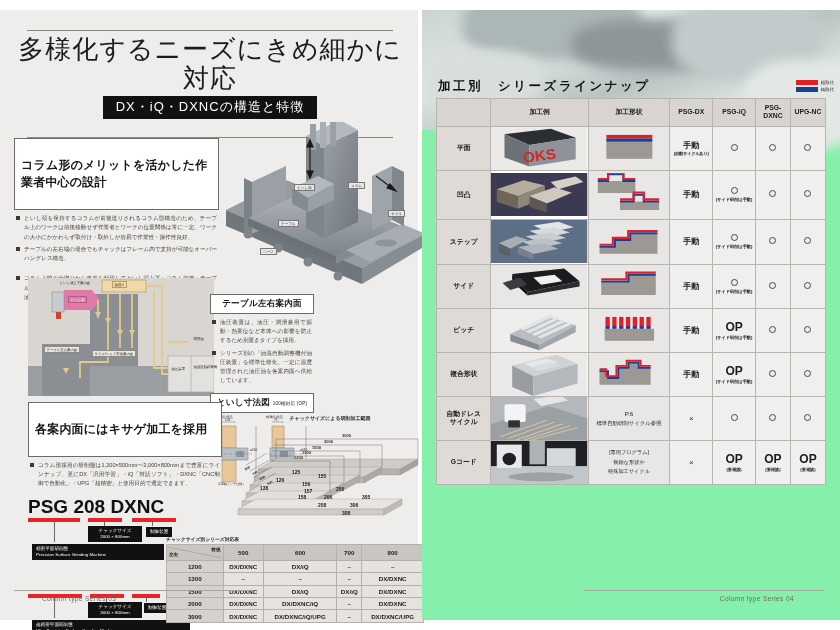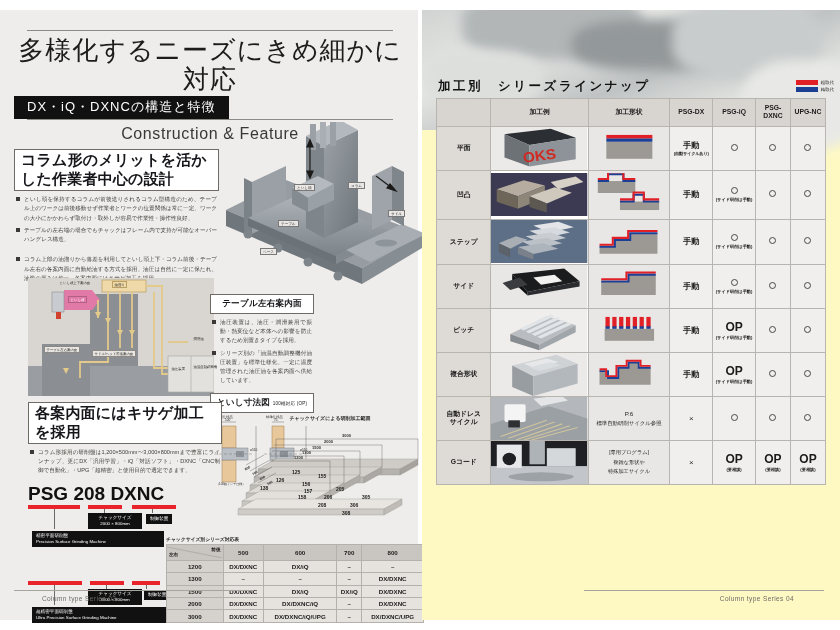--- a/index.html
+++ b/index.html
@@ -17,36 +17,36 @@
     width: 418px; height: 610px;
     background: #efedeb;
   }
   .lp-inner { position: absolute; left: 14px; top: 20px; width: 392px; }
 
   .rule-top { border-top: 1px solid #8d8a86; width: 366px; margin: 0 auto; }
   .rule-bot { border-top: 1px solid #8d8a86; width: 366px; margin: 0 auto; }
 
   .main-title {
     text-align: center; font-size: 26px; letter-spacing: 1px;
-    color: #1d1c1b; padding: 5px 0 2px; font-weight: 400; line-height: 1.1;
-  }
-  .sub-band-wrap { margin: 1px 0 0; }
+    color: #1d1c1b; padding: 5px 0 2px; font-weight: 400; line-height: 1.1; font-family: Liberation Serif, serif;
+  }
+  .sub-band-wrap { text-align: center; margin: 1px 0 18px; }
   .sub-band {
     display: inline-block; background: #111; color: #fff;
     font-size: 13px; letter-spacing: 1px; padding: 2px 13px 3px;
   }
   .eng-title {
     text-align: center; font-size: 16px; color: #3a3836;
     letter-spacing: 0.6px; padding: 5px 0 6px; font-weight: 300;
   }
 
   .sec-head {
     border: 1px solid #6e6b67; background: #fff;
-    font-size: 15px; font-weight: bold; color: #17161a;
-    padding: 1px 6px; display: block; letter-spacing: .2px;
+    font-size: 12px; font-weight: bold; color: #17161a;
+    padding: 18px 6px; display: block; letter-spacing: .2px;
   }
   .bullets { padding: 4px 2px 4px 2px; }
   .bullet {
     position: relative; font-size: 5.6px; line-height: 1.65;
     color: #403d3a; padding-left: 8px; margin-bottom: 3px; text-align: justify;
   }
   .bullet:before {
     content: ""; position: absolute; left: 0; top: 2px;
     width: 4px; height: 4px; background: #3b3836;
   }
@@ -122,21 +122,21 @@
   .footer-left {
     position: absolute; left: 14px; bottom: 18px; width: 392px;
   }
   .footer-left .frule { border-top: 1px solid #a7a4a0; width: 240px; }
   .footer-left .ftxt { font-size: 6.5px; color: #6d6a66; padding: 4px 0 0 28px; letter-spacing: .4px; }
 
   
   #right-page {
     position: absolute; left: 422px; top: 10px;
     width: 418px; height: 610px;
-    background: #fef9c3;
+    background: #86efac;
     overflow: hidden;
   }
   .photo-bg {
     position: absolute; left: 0; top: 0; width: 418px; height: 120px;
     background: linear-gradient(160deg,#cfd2d4 0%,#e7e8e8 30%,#bdc1c4 55%,#e9eaea 80%,#d2d4d6 100%);
     opacity: .95;
   }
   .photo-bg .blurshape { position: absolute; border-radius: 40%; filter: blur(6px); }
 
   .rp-title {
@@ -184,21 +184,20 @@
 
   <div id="left-page">
     <div class="lp-inner">
 
       <div class="rule-top"></div>
       <div class="main-title">多様化するニーズにきめ細かに対応</div>
       <div class="sub-band-wrap">
         <span class="sub-band">DX・iQ・DXNCの構造と特徴</span>
       </div>
       <div class="rule-bot"></div>
-      <div class="eng-title">Construction &amp; Feature</div>
 
       <div style="position:relative; height:270px;">
         <div class="col-left">
           <span class="sec-head">コラム形のメリットを活かした作業者中心の設計</span>
           <div class="bullets">
             <div class="bullet">といし頭を保持するコラムが前後送りされるコラム型構造のため、テーブル上のワークは前後移動せず作業者とワークの位置関係は常に一定。ワークの大小にかかわらず取付け・取外しが容易で作業性・操作性良好。</div>
             <div class="bullet">テーブルの左右端の場合でもチャックはフレーム内で支持が可能なオーバーハングレス構造。</div>
           </div>
           <div class="bullets">
             <div class="bullet">コラム上部の油溜りから落差を利用してといし頭上下・コラム前後・テーブル左右の各案内面に自動給油する方式を採用。油圧は自然に一定に保たれ、油膜の厚みは均一。各案内面にはキサゲ加工を採用。</div>

